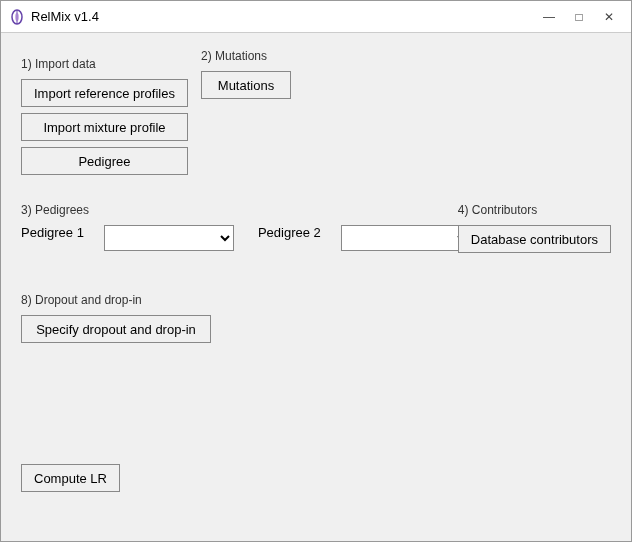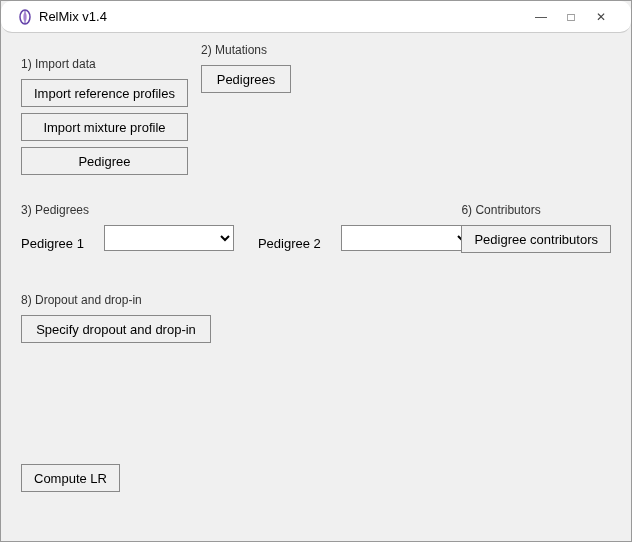--- a/index.html
+++ b/index.html
@@ -26,24 +26,23 @@
       box-shadow: 2px 2px 8px rgba(0,0,0,0.3);
       display: flex;
       flex-direction: column;
     }
 
     .title-bar {
       background: #ffffff;
       height: 32px;
       display: flex;
       align-items: center;
-      padding: 0 16px;
+      padding: 0 8px;
       border-bottom: 1px solid #ccc;
       user-select: none;
-      border-radius: 11px;
     }
 
     .title-bar-icon {
       width: 16px;
       height: 16px;
       margin-right: 6px;
       display: flex;
       align-items: center;
       justify-content: center;
     }
@@ -83,21 +82,21 @@
     .import-data-section {
       position: absolute;
       left: 20px;
       top: 24px;
     }
 
     
     .mutations-section {
       position: absolute;
       left: 200px;
-      top: 10px;
+      top: 16px;
     }
 
     
     .contributors-section {
       position: absolute;
       right: 20px;
       top: 170px;
     }
 
     
@@ -145,21 +144,21 @@
       width: 130px;
       background: #fff;
       border: 1px solid #888;
       font-size: 13px;
       padding: 2px 4px;
       cursor: pointer;
     }
 
     .pedigree-row {
       display: flex;
-      align-items: flex-end;
+      align-items: flex-start;
       gap: 20px;
       margin-top: 6px;
     }
 
     .pedigree-label {
       font-size: 13px;
       min-width: 60px;
     }
 
     .btn-stack {
@@ -201,40 +200,40 @@
       <div class="group-label">1) Import data</div>
       <div class="btn-stack">
         <button class="btn btn-wide">Import reference profiles</button>
         <button class="btn btn-wide">Import mixture profile</button>
         <button class="btn" style="min-width: 160px;">Pedigree</button>
       </div>
     </div>
 
     <div class="mutations-section">
       <div class="group-label">2) Mutations</div>
-      <button class="btn" style="min-width: 90px;">Pedigrees</button>
+      <button class="btn" style="min-width: 90px;">Mutations</button>
     </div>
 
     <div class="pedigrees-section">
       <div class="group-label">3) Pedigrees</div>
       <div class="pedigree-row">
         <span class="pedigree-label">Pedigree 1</span>
         <select class="pedigree-select">
           <option value=""></option>
         </select>
         <span class="pedigree-label" style="margin-left: 4px;">Pedigree 2</span>
         <select class="pedigree-select">
           <option value=""></option>
         </select>
       </div>
     </div>
 
     <div class="contributors-section">
-      <div class="group-label">6) Contributors</div>
-      <button class="btn" style="min-width: 140px;">Pedigree contributors</button>
+      <div class="group-label">4) Contributors</div>
+      <button class="btn" style="min-width: 140px;">Database contributors</button>
     </div>
 
     <div class="dropout-section">
       <div class="group-label">8) Dropout and drop-in</div>
       <button class="btn btn-wide" style="min-width: 190px;">Specify dropout and drop-in</button>
     </div>
 
     <div class="bottom-buttons">
       <button class="btn" style="min-width: 90px;">Compute LR</button>
     </div>

